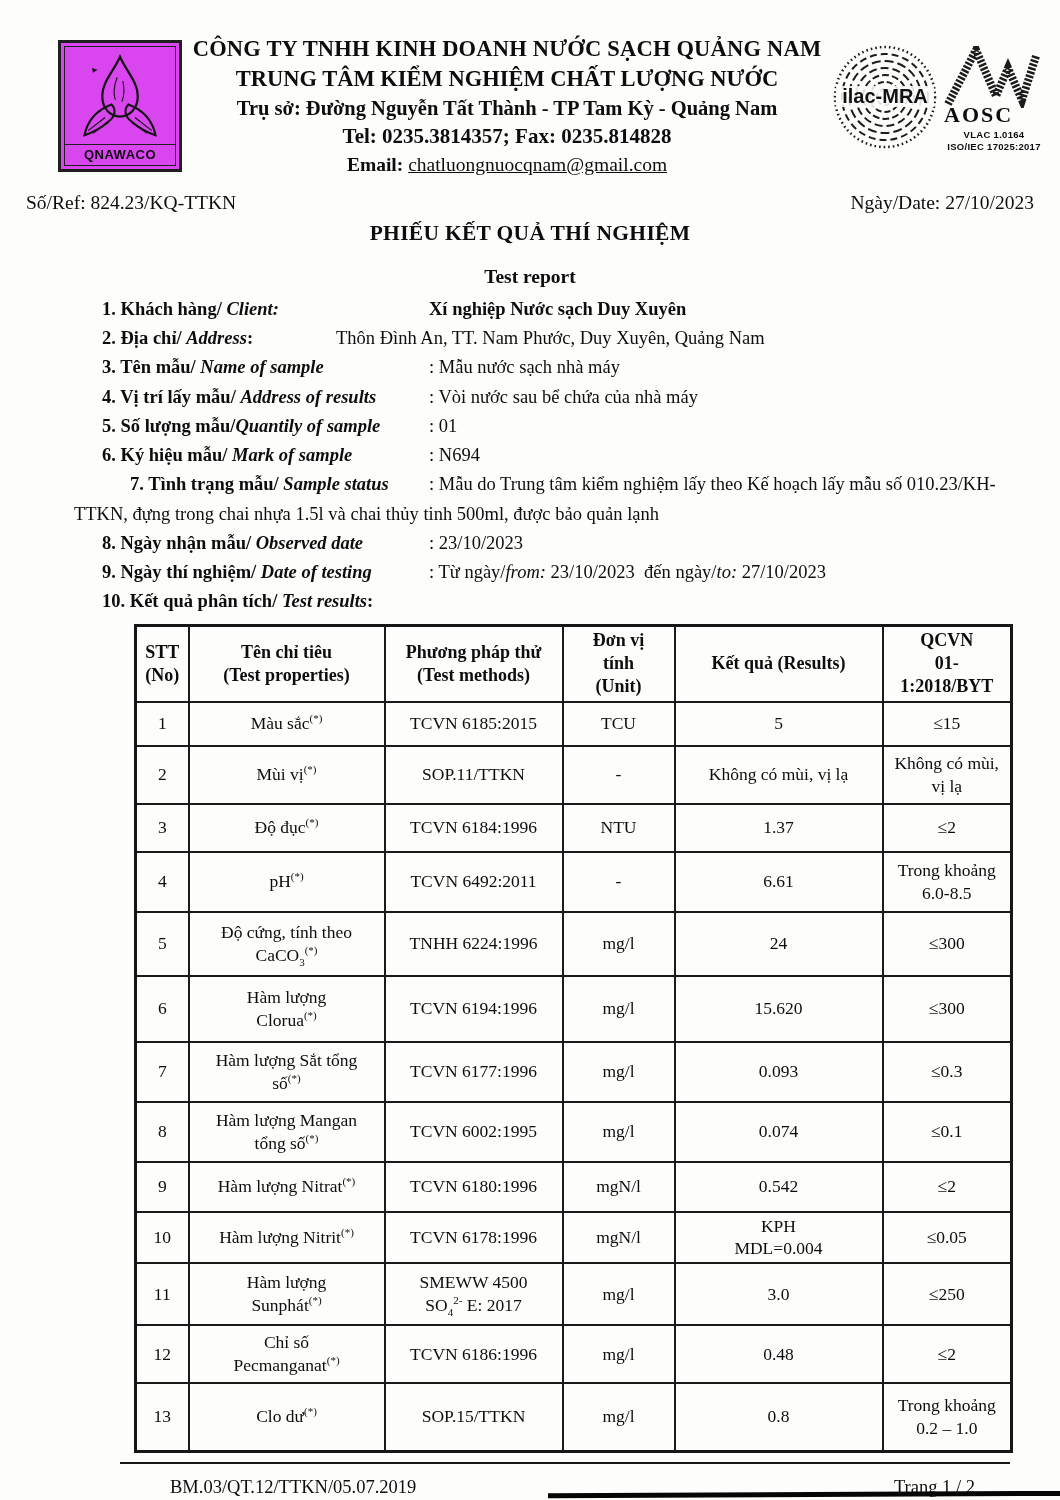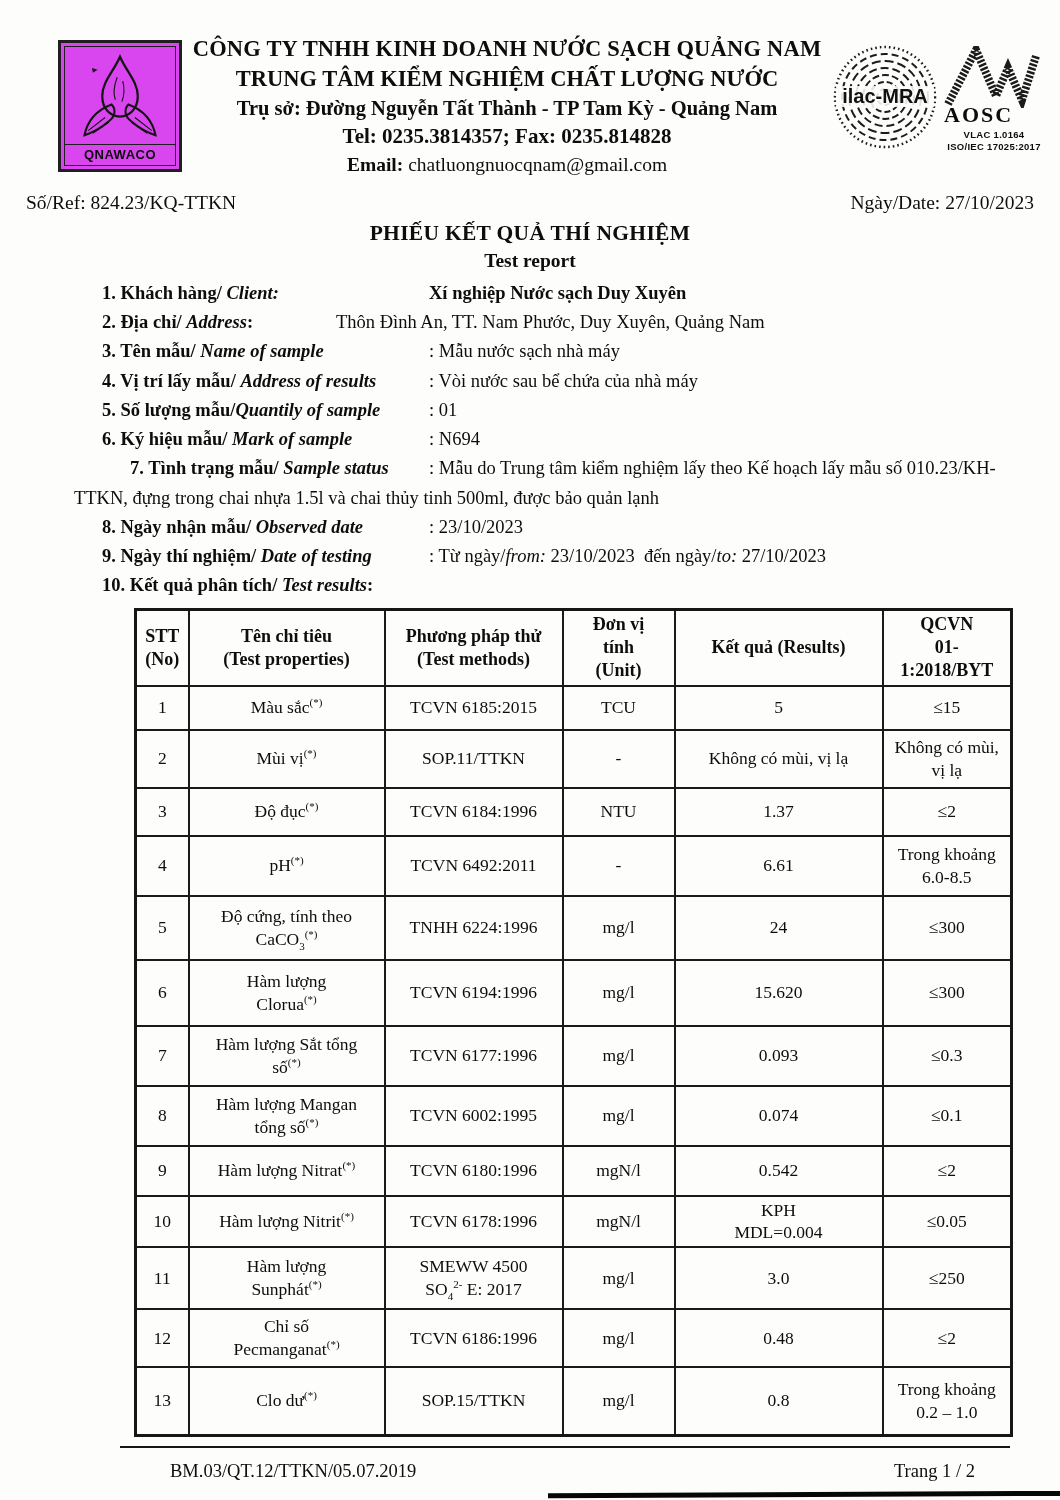--- a/index.html
+++ b/index.html
@@ -13,34 +13,34 @@
   .logo-art { flex:1; display:flex; align-items:center; justify-content:center; }
   .logo-art svg { width:94px; height:86px; }
   .logo-caption { border-top:1.5px solid #1f1f1f; text-align:center; font-weight:bold; font-size:13px; letter-spacing:.5px; padding:2px 0 3px; font-family:"Liberation Sans", sans-serif; }
 
   .header-center { flex:1; text-align:center; padding:2px 2px 0 2px; }
   .h-line1 { font-size:22.5px; font-weight:bold; letter-spacing:.2px; }
   .h-line2 { font-size:22.5px; font-weight:bold; margin-top:4px; }
   .h-line3 { font-size:20.5px; font-weight:bold; margin-top:5px; }
   .h-line4 { font-size:21px;   font-weight:bold; margin-top:4px; }
   .h-line5 { font-size:19.5px; font-weight:bold; margin-top:5px; }
-  .h-line5 .email { font-weight:normal; }
+  .h-line5 .email { font-weight:normal; text-decoration:underline; }
 
   .certs { width:222px; flex:none; display:flex; align-items:flex-start; padding-top:10px; }
   .ilac { width:106px; height:106px; position:relative; flex:none; }
   .ilac svg { width:106px; height:106px; }
   .aosc { width:112px; flex:none; display:flex; flex-direction:column; align-items:center; margin-top:2px; position:relative; }
   .aosc svg { width:100px; height:62px; }
   .aosc-name { align-self:flex-start; margin:-6px 0 0 6px; font-size:22px; font-weight:bold; letter-spacing:2px; }
   .aosc-sub1, .aosc-sub2 { font-family:"Liberation Sans", sans-serif; font-weight:bold; font-size:9.5px; letter-spacing:.3px; margin-top:1px; white-space:nowrap; }
 
   
   .meta-row { display:flex; justify-content:space-between; padding:0 26px; margin-top:16px; font-size:19.5px; }
   .title    { text-align:center; font-weight:bold; font-size:21.5px; margin-top:7px; letter-spacing:.3px; }
-  .subtitle { text-align:center; font-weight:bold; font-size:19.5px; margin-top:4px; }
+  .subtitle { text-align:center; font-weight:bold; font-size:19.5px; margin-top:20px; }
 
   
   .info-list { margin:7px 58px 0 62px; font-size:18.5px; }
   .info-item { margin-left:40px; line-height:1.58; }
   .info-label { font-weight:bold; display:inline-block; min-width:327px; }
   .info-value {}
   .info-list p:nth-child(1) .info-value { font-weight:bold; }
   .info-list p:nth-child(2) .info-label { min-width:234px; }
   .info-list p:nth-child(7) { margin-left:12px; text-indent:28px; }
 

